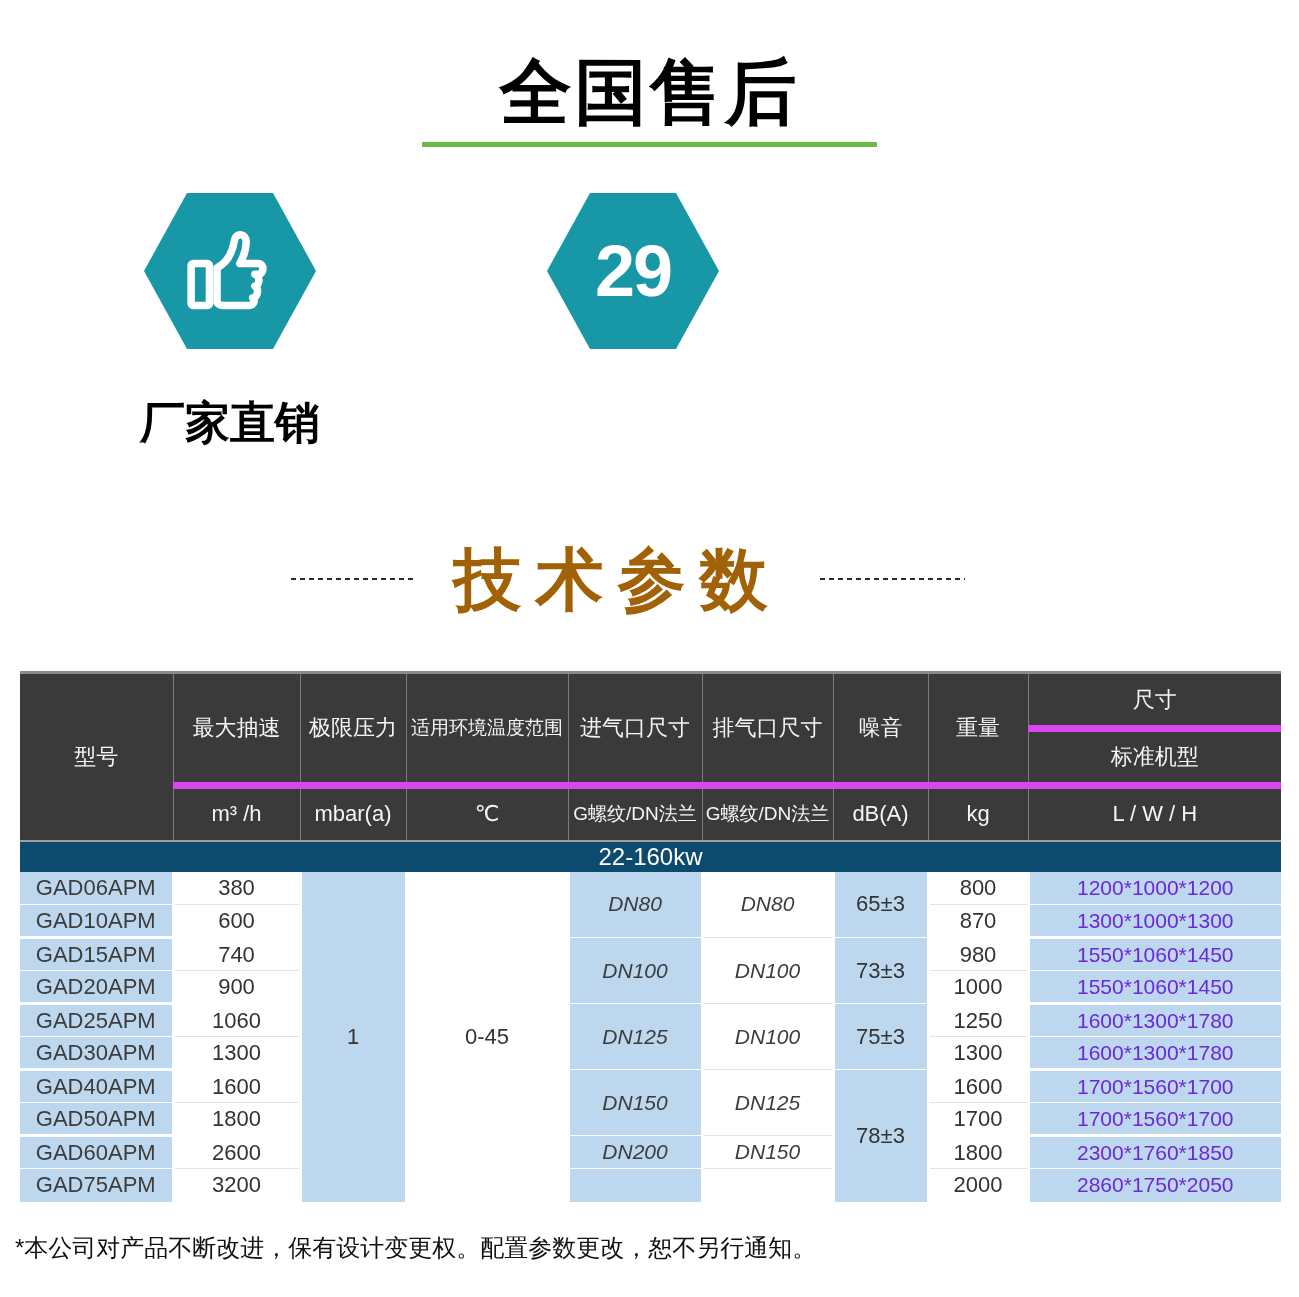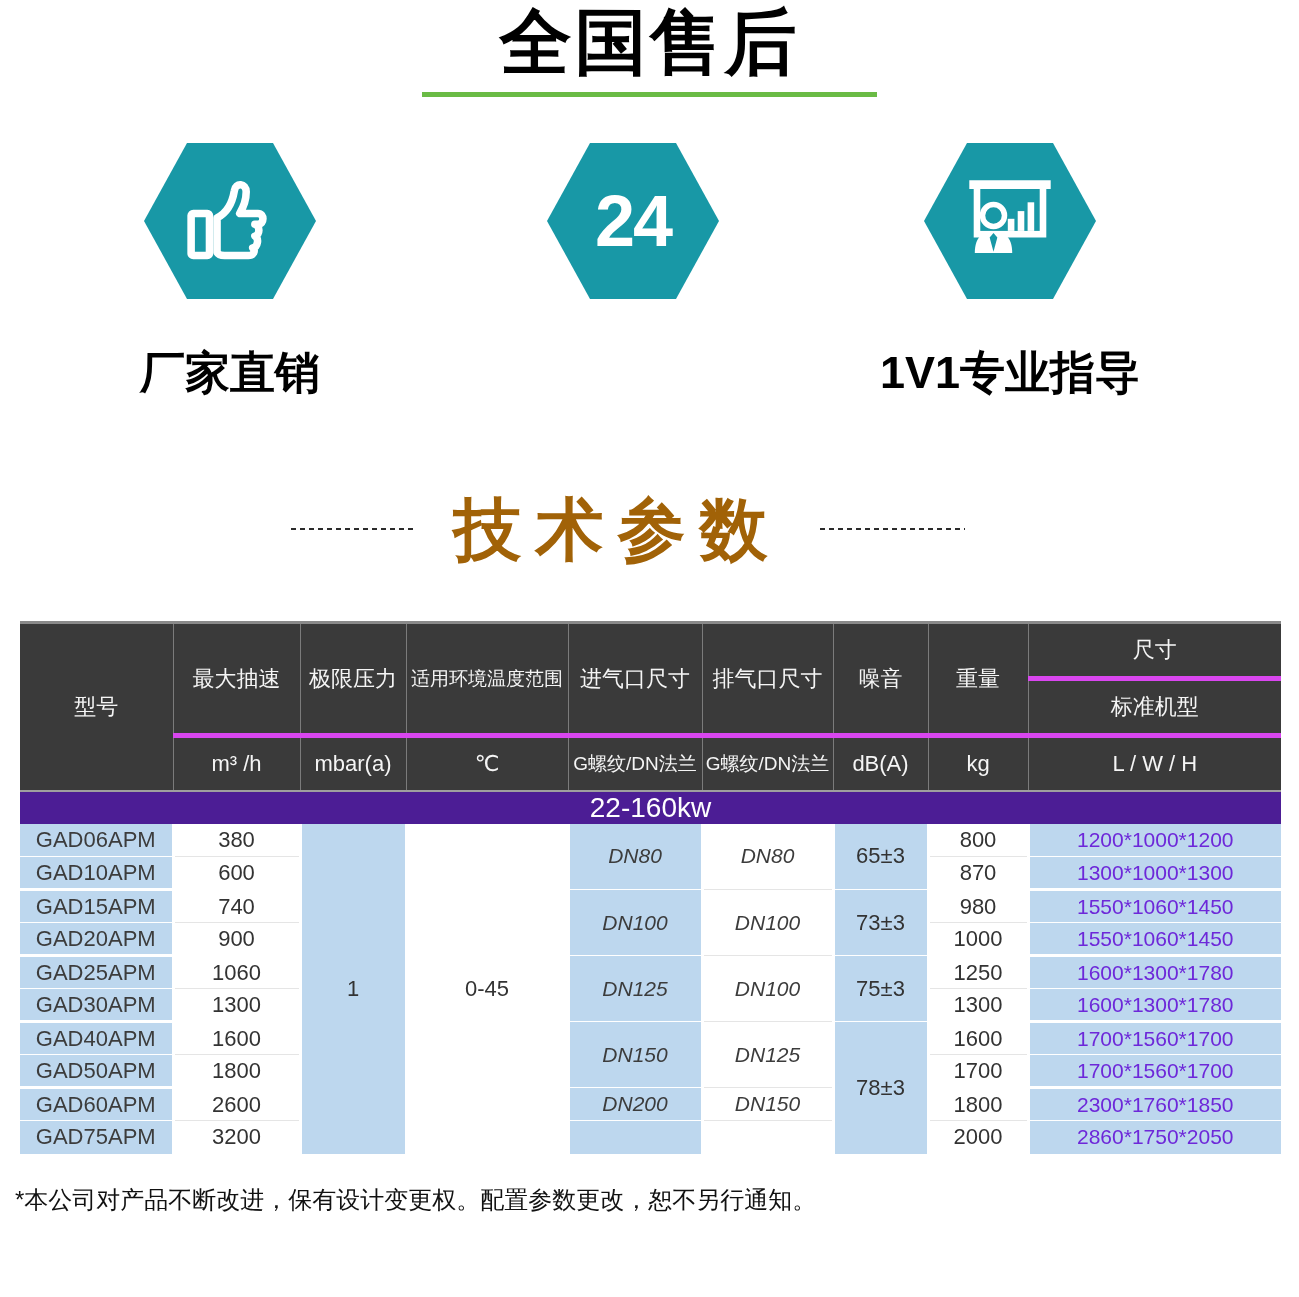--- a/index.html
+++ b/index.html
@@ -6,21 +6,21 @@
   html, body { margin: 0; padding: 0; }
   body {
     width: 1299px; height: 1297px;
     background: #ffffff;
     font-family: "Liberation Sans", "DejaVu Sans", sans-serif;
     color: #1a1a1a;
     overflow: hidden;
   }
 
   
-  .hero { }
+  .hero { padding-top: 50px; }
   .hero-inner { width: 1244px; margin: 0 auto; text-align: center; }
   .hero-title {
     font-size: 72px; font-weight: 700; letter-spacing: 3px;
     color: #000; line-height: 1.18; margin: 0;
   }
   .hero-underline {
     width: 455px; height: 5px; background: #6ABB45;
     margin: 7px auto 0 auto;
   }
   .features { position: relative; height: 258px; margin-top: 46px; }
@@ -63,32 +63,32 @@
     width: 1261px; table-layout: fixed; border-collapse: collapse;
     border-top: 3px solid #8a8a8a;
   }
   table.spec th, table.spec td {
     text-align: center; vertical-align: middle; padding: 0;
     white-space: nowrap; overflow: hidden;
   }
   
   th.hd {
     background: #3A3A3A; color: #f5f5f5; font-weight: 400; font-size: 22px;
-    border-right: 1px solid #7b7b7b; border-bottom: 5px solid #d946ef;
+    border-right: 1px solid #7b7b7b; border-bottom: 7px solid #d946ef;
   }
   th.hd.last { border-right: none; }
   th.hd.no-bot { border-bottom: none; }
   th.th-small { font-size: 19px; }
   tr.hrow1 { height: 56px; }
   tr.hrow2 { height: 57px; }
   tr.hrow3 { height: 55px; }
   th.serif { font-family: Liberation Sans, sans-serif; font-size: 19px; }
   
   td.band {
-    background: #4c1d95; color: #fff; text-align: left; font-size: 28px;
+    background: #0c4a6e; color: #fff; text-align: left; font-size: 24px;
     padding-left: 34px; height: 31px; border-top: 2px solid #9f9f9f;
   }
   
   tr.drow { height: 33px; }
   td.c-blue {
     background: #BDD7EE; border-bottom: 1px solid rgba(255,255,255,0.78);
     border-left: 3px solid #fff; border-right: 3px solid #fff;
   }
   td.c-white {
     background: #ffffff; border-bottom: 1px solid #e5e5e5;
@@ -124,39 +124,24 @@
             <rect x="14" y="43" width="17" height="39" rx="2"></rect>
             <path d="M38,79 L38,47 C46,43 52,34 54,22 C55,14 65,15 65,23 C65,30 62,38 59,43 L76,43 C82,43 82,53 76,53 L73,53 C78,54 78,63 73,64 C77,66 76,74 71,75 C74,77 72,82 67,82 L45,82 C42,82 39,81 38,79 Z"></path>
           </g>
         </svg>
       </div>
       <div class="feature-label">厂家直销</div>
     </div>
 
     <div class="feature feature-2">
       <div class="hexagon">
-        <span class="hex-number">24</span>
+        <span class="hex-number">29</span>
       </div>
     </div>
 
-    <div class="feature feature-3">
-      <div class="hexagon">
-        <svg width="110" height="110" viewBox="0 0 100 100">
-          <path d="M13,17 H87" stroke="#ffffff" stroke-width="8" fill="none"></path>
-          <rect x="20" y="17" width="60" height="45" fill="none" stroke="#ffffff" stroke-width="6"></rect>
-          <rect x="48" y="48" width="6" height="11" fill="#ffffff"></rect>
-          <rect x="57" y="41" width="6" height="18" fill="#ffffff"></rect>
-          <rect x="66" y="33" width="6" height="26" fill="#ffffff"></rect>
-          <circle cx="35" cy="45" r="10" fill="#1898A6" stroke="#ffffff" stroke-width="5"></circle>
-          <path d="M18,79 C18,64 26,59 35,59 C44,59 52,64 52,79 Z" fill="#ffffff"></path>
-          <path d="M35,61 l3.5,4 l-3.5,13 l-3.5,-13 z" fill="#1898A6"></path>
-        </svg>
-      </div>
-      <div class="feature-label">1V1专业指导</div>
-    </div>
 
   </div>
 </div>
 
 <div class="tech-title-row">
   <div class="dash-line dash-left"></div>
   <div class="tech-title">技术参数</div>
   <div class="dash-line dash-right"></div>
 </div>
 

